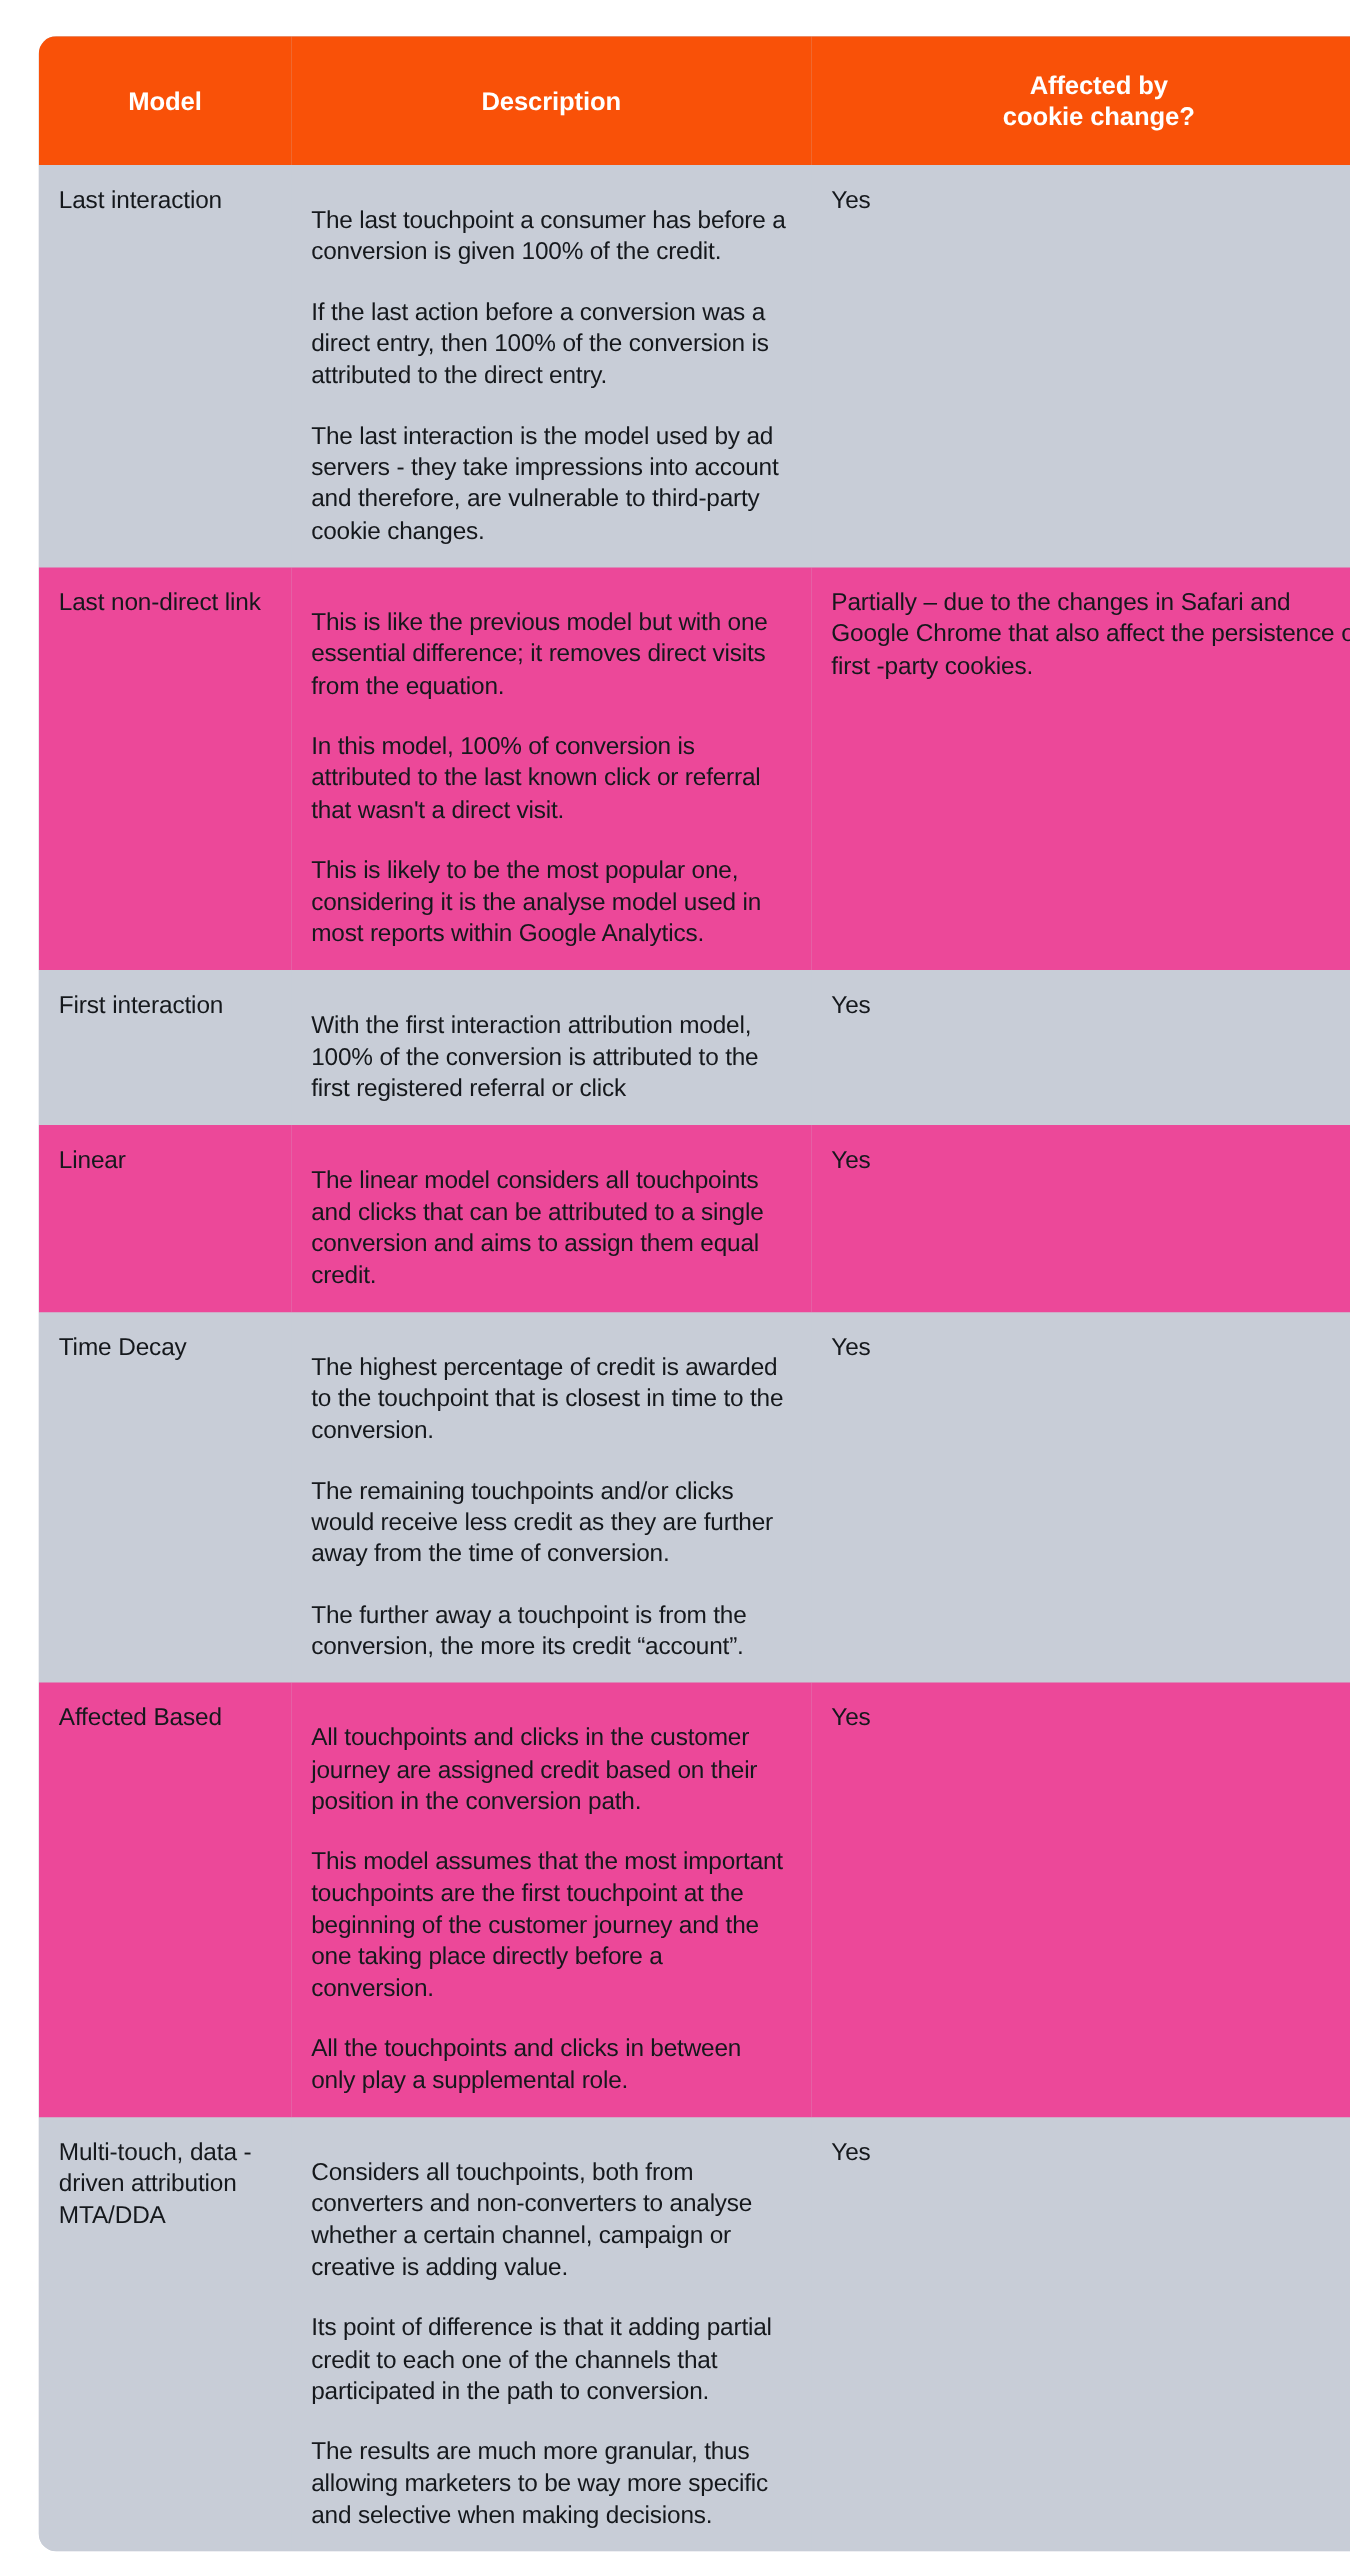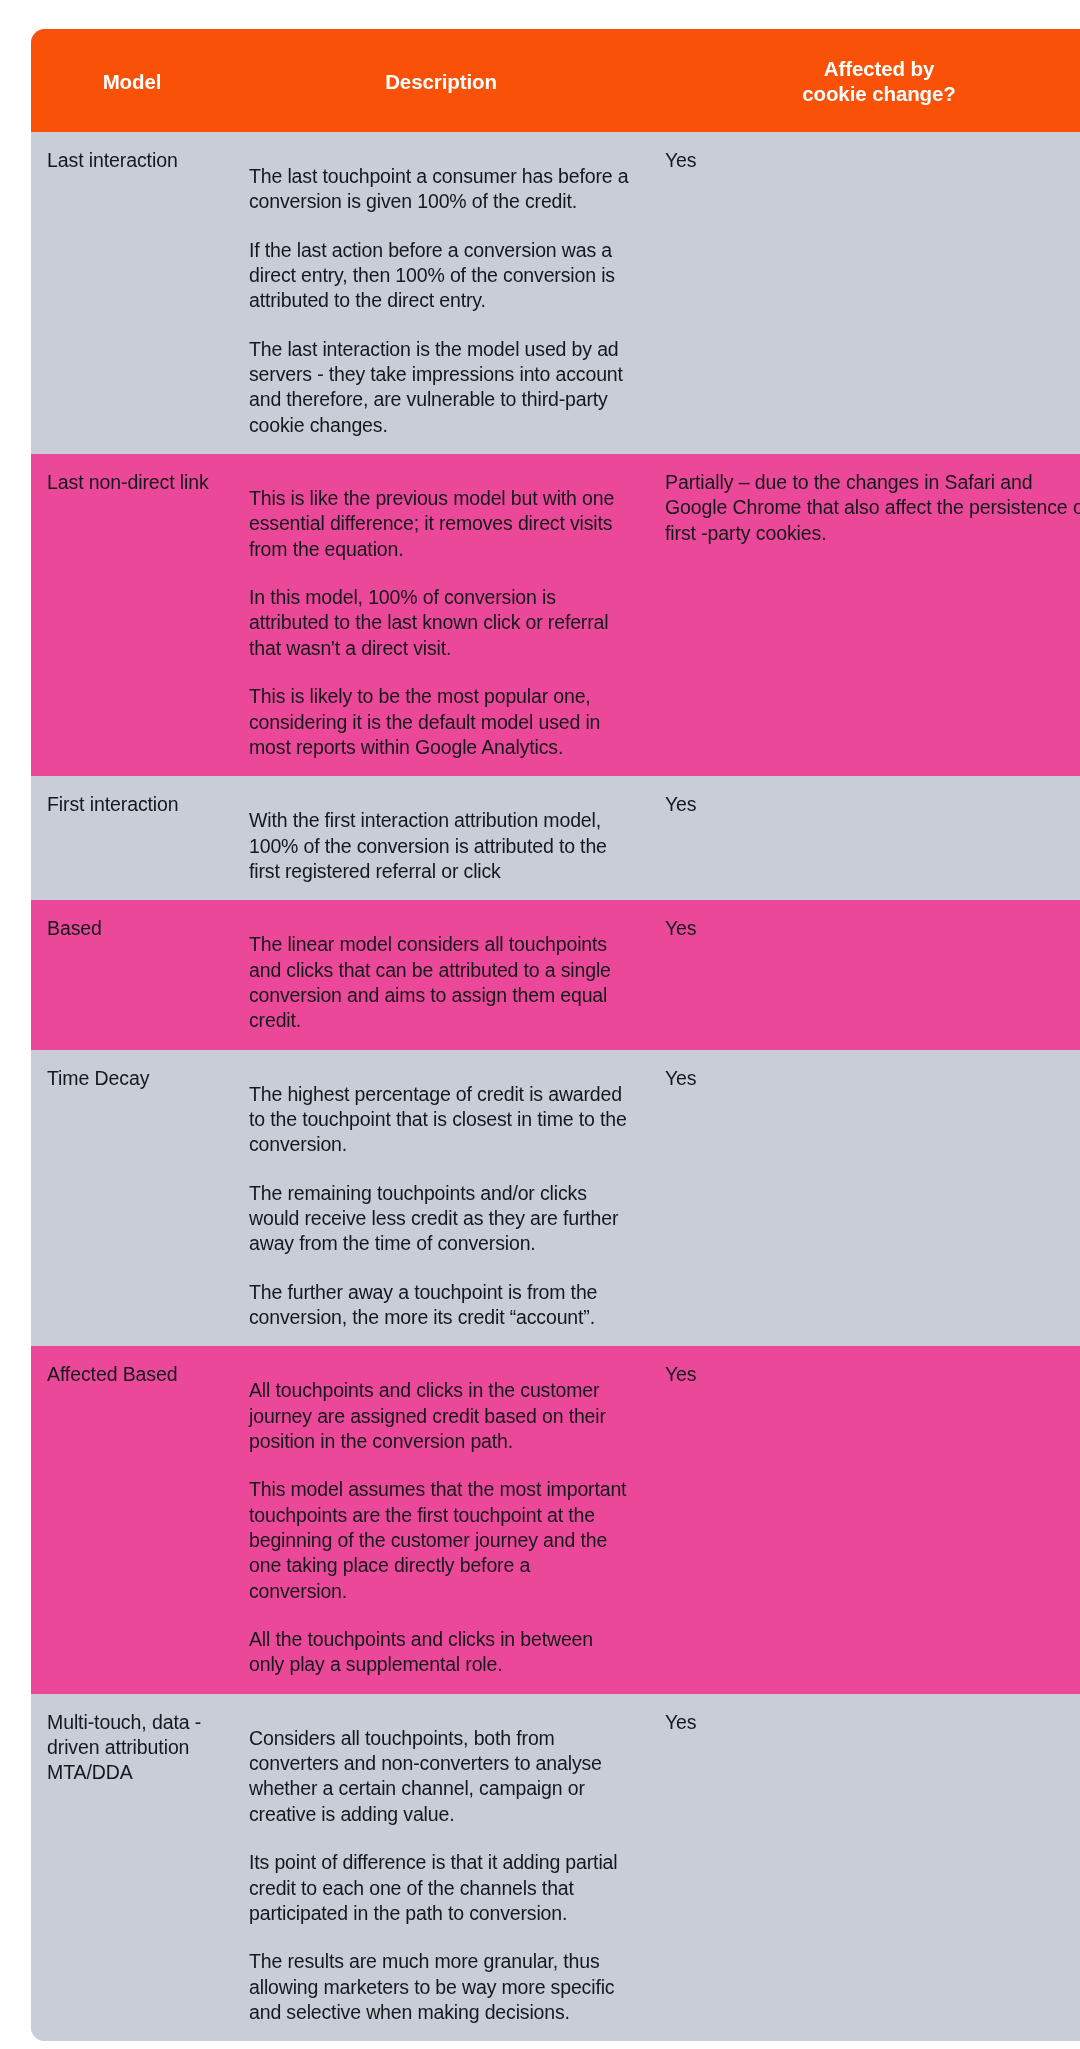--- a/index.html
+++ b/index.html
@@ -120,40 +120,40 @@
             <div class="cookie-text">Yes</div>
           </td>
         </tr>
         <tr class="row-dark">
           <td class="cell-model">
             <div class="model-name">Last non-direct link</div>
           </td>
           <td class="cell-desc">
             <p class="desc-p">This is like the previous model but with one essential difference; it removes direct visits from the equation.</p>
             <p class="desc-p">In this model, 100% of conversion is attributed to the last known click or referral that wasn't a direct visit.</p>
-            <p class="desc-p">This is likely to be the most popular one, considering it is the default model used in most reports within Google Analytics.</p>
+            <p class="desc-p">This is likely to be the most popular one, considering it is the analyse model used in most reports within Google Analytics.</p>
           </td>
           <td class="cell-cookie">
             <div class="cookie-text">Partially – due to the changes in Safari and Google Chrome that also affect the persistence of first -party cookies.</div>
           </td>
         </tr>
         <tr class="row-light">
           <td class="cell-model">
             <div class="model-name">First interaction</div>
           </td>
           <td class="cell-desc">
             <p class="desc-p">With the first interaction attribution model, 100% of the conversion is attributed to the first registered referral or click</p>
           </td>
           <td class="cell-cookie">
             <div class="cookie-text">Yes</div>
           </td>
         </tr>
         <tr class="row-dark">
           <td class="cell-model">
-            <div class="model-name">Based</div>
+            <div class="model-name">Linear</div>
           </td>
           <td class="cell-desc">
             <p class="desc-p">The linear model considers all touchpoints and clicks that can be attributed to a single conversion and aims to assign them equal credit.</p>
           </td>
           <td class="cell-cookie">
             <div class="cookie-text">Yes</div>
           </td>
         </tr>
         <tr class="row-light">
           <td class="cell-model">

